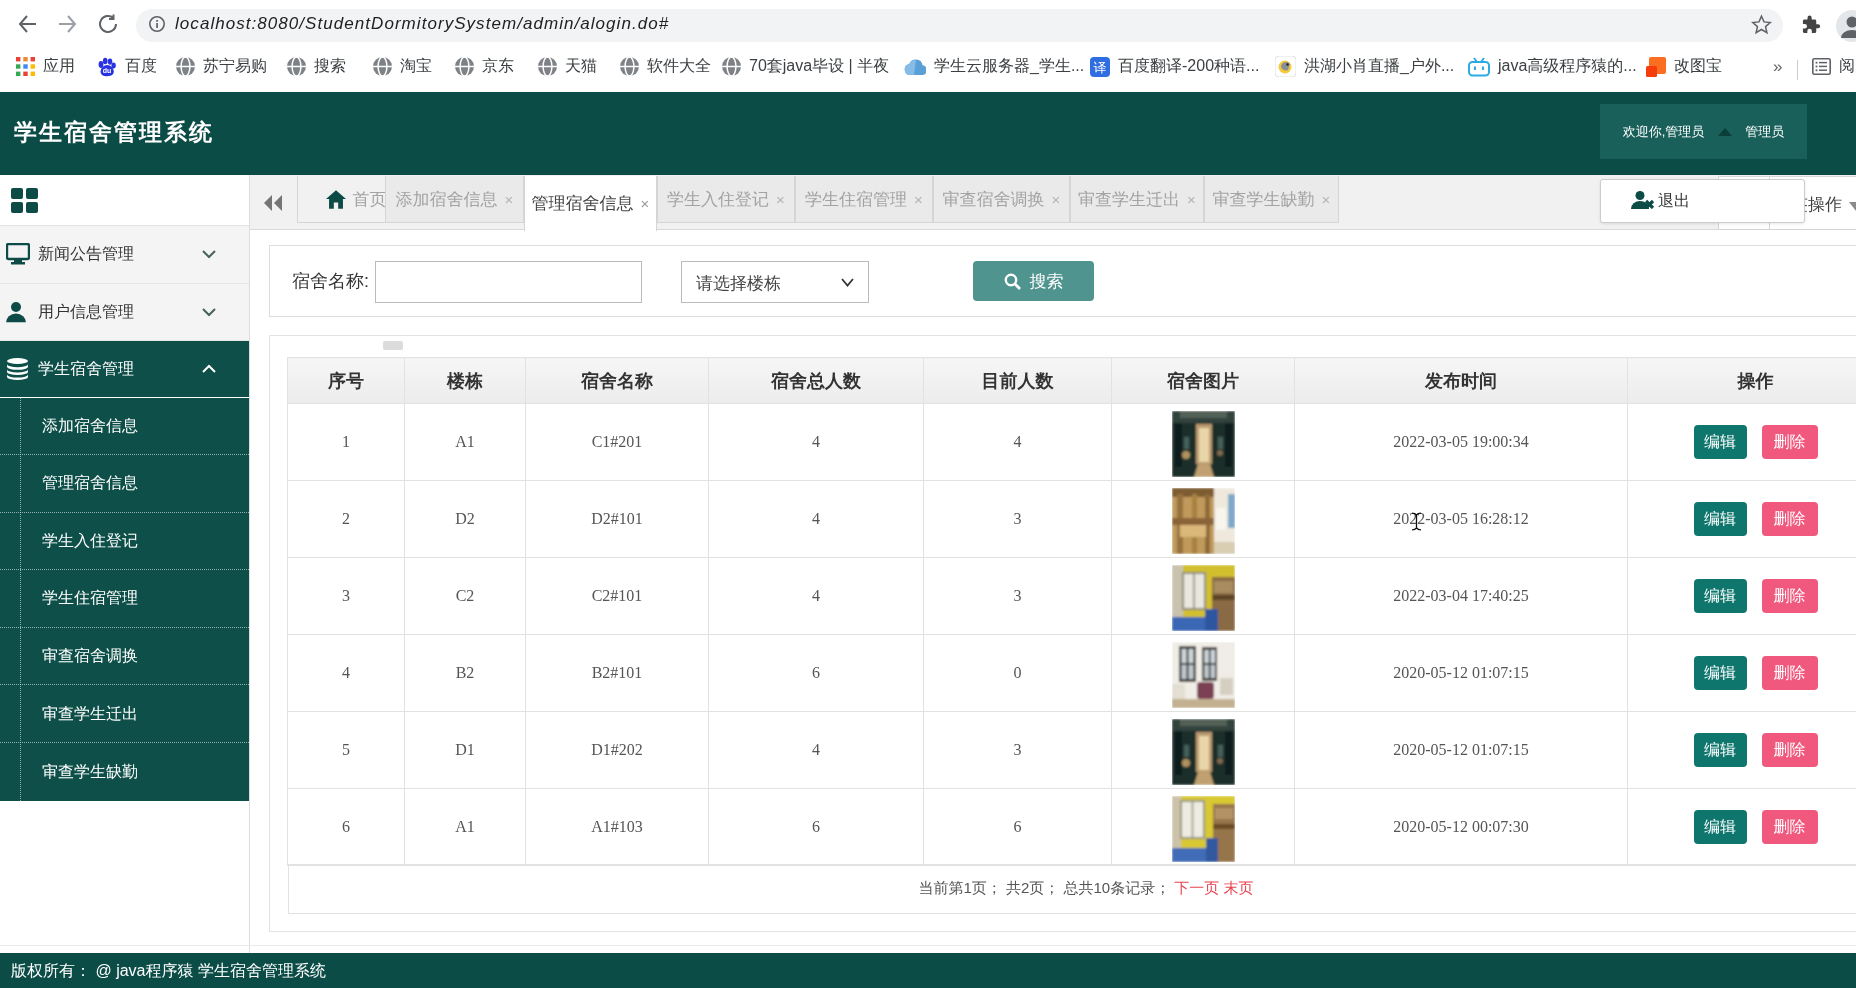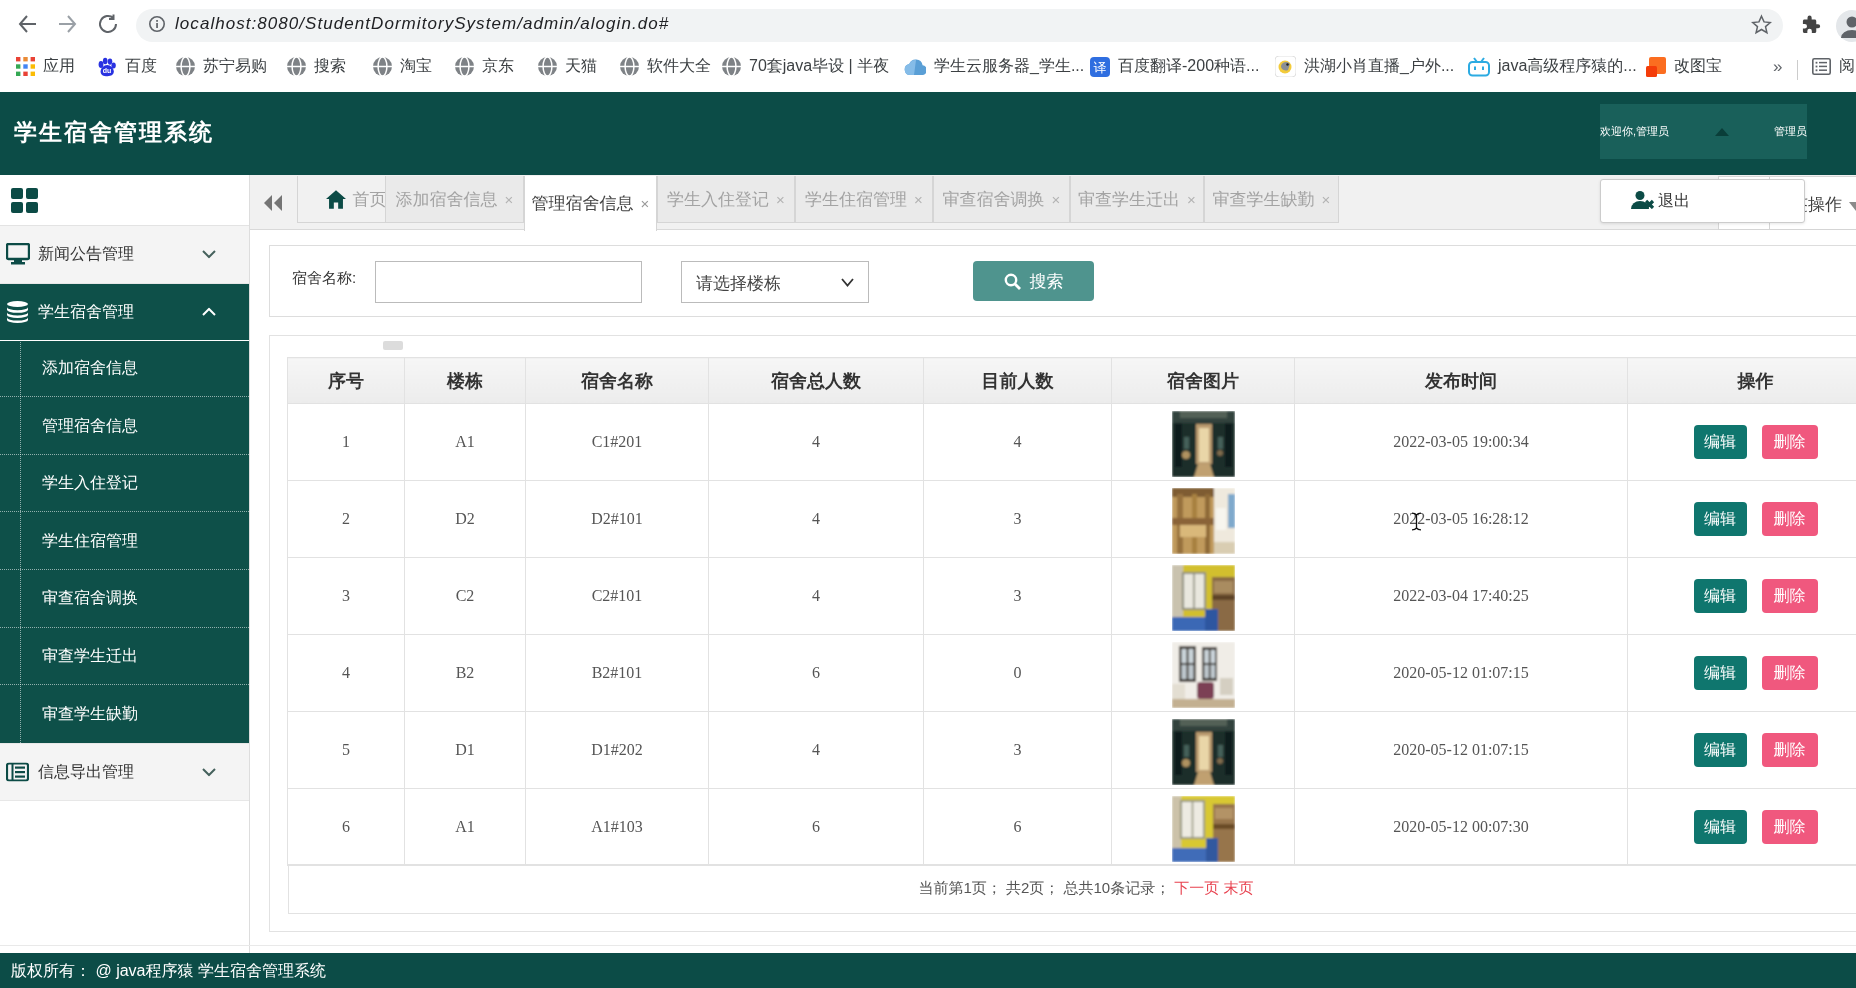--- a/index.html
+++ b/index.html
@@ -12,21 +12,21 @@
 #urlrow { position:absolute; left:0; top:0; width:1856px; height:48px; background:#fff;font-style:italic; }
 #pill { position:absolute; left:136px; top:9px; width:1647px; height:33px; background:#f1f3f4; border-radius:17px; }
 #urltext { position:absolute; left:175px; top:14px; font-size:17px; color:#202124; letter-spacing:1.05px; }
 #bookmarks { position:absolute; left:0; top:48px; width:1640px; height:44px; background:#fff; }
 .bm { position:absolute; top:0; height:37px; display:flex; align-items:center; font-size:16px; color:#3c4043; white-space:nowrap; }
 .bm .bmt { margin-left:8px; }
 
 
 #apphead { position:absolute; left:0; top:92px; width:1856px; height:83px; background:#0c4c47; }
 #apptitle { position:absolute; left:14px; top:25px; font-size:23px; font-weight:bold; color:#fff; letter-spacing:2px; }
-#welcome { position:absolute; left:1600px; top:12px; width:207px; height:55px; background:#19605a; color:#fff; font-size:11px; display:flex; align-items:center; justify-content:space-between; }
+#welcome { position:absolute; left:1600px; top:12px; width:207px; height:55px; background:#19605a; color:#fff; font-size:13px; display:flex; align-items:center; justify-content:center; }
 #welcome .caret { width:0; height:0; border-left:7px solid transparent; border-right:7px solid transparent; border-bottom:8px solid #0a3e39; margin:0 13px 0 14px; }
 
 
 #sidebar { position:absolute; left:0; top:175px; width:250px; height:778px; background:#fff; border-right:1px solid #ddd; }
 #sbtop { height:51px; border-bottom:1px solid #e3e3e3; position:relative; }
 .mrow { position:relative; height:57.7px; background:#f4f4f4; border-bottom:1px solid #e7e7e7; color:#333; font-size:16px; }
 .mrow .mtext { position:absolute; left:38px; top:50%; transform:translateY(-50%); }
 .mrow svg.micon { position:absolute; left:6px; top:50%; transform:translateY(-50%); }
 .mrow svg.chev { position:absolute; right:33px; top:50%; transform:translateY(-50%); }
 #mactive { background:#0e5049; color:#fff; border-bottom:none; height:56px; }
@@ -36,21 +36,21 @@
 #submenu .vline { position:absolute; left:20px; top:0; bottom:0; width:0; border-left:1px dotted rgba(255,255,255,0.55); }
 
 
 #tabbar { position:absolute; left:250px; top:175px; width:1606px; height:55px; background:#f1f1f1; border-bottom:1px solid #d9d9d9; }
 .tab { position:absolute; top:176px; height:47px; background:#eaeaea; border:1px solid #d5d5d5; border-top:none; display:flex; align-items:center; justify-content:center; font-size:17px; color:#a3a3a3; }
 .tab .x { margin-left:7px; color:#b3b3b3; font-size:15px; }
 #tab-active { background:#fff; height:55px; color:#444; z-index:3; border-top:none; border-bottom:none; }
 #tab-active .x { color:#999; }
 
 #searchpanel { position:absolute; left:269px; top:245px; width:1601px; height:72px; border:1px solid #ddd; background:#fff; }
-#slabel { position:absolute; left:292px; top:269px; font-size:15px; color:#333; }
+#slabel { position:absolute; left:292px; top:269px; font-size:18px; color:#333; }
 #sinput { position:absolute; left:375px; top:261px; width:267px; height:42px; border:1px solid #bbb; background:#fff; }
 #sselect { position:absolute; left:681px; top:261px; width:188px; height:42px; border:1px solid #bbb; background:#fff; font-size:17px; color:#444; }
 #sselect span { position:absolute; left:14px; top:10px; }
 #sbtn { position:absolute; left:973px; top:261px; width:121px; height:40px; background:#4f948e; border-radius:4px; color:#fff; font-size:17px; display:flex; align-items:center; justify-content:center; }
 
 #tablepanel { position:absolute; left:269px; top:335px; width:1601px; height:597px; border:1px solid #e2e2e2; background:#fff; }
 table { border-collapse:collapse; position:absolute; left:17px; top:21px; table-layout:fixed; width:1597px; }
 th, td { border:1px solid #e2e2e2; text-align:center; vertical-align:middle;font-family:Liberation Serif, serif; }
 th { background:linear-gradient(#f6f6f6,#ececec); height:46px; font-size:18px; color:#333; font-weight:bold; }
 td { height:77px; font-size:16px; color:#555; }
@@ -265,20 +265,30 @@
       <svg class="micon" width="24" height="22" viewBox="0 0 24 22">
         <rect x="1" y="1" width="22" height="15" rx="1.5" fill="none" stroke="#0c4b46" stroke-width="2.4"></rect>
         <rect x="8" y="16" width="8" height="3" fill="#0c4b46"></rect>
         <rect x="5" y="19" width="14" height="2.5" fill="#0c4b46"></rect>
       </svg>
       <span class="mtext">新闻公告管理</span>
       <svg class="chev" width="14" height="9" viewBox="0 0 14 9">
         <path d="M1 1.5 L7 7.5 L13 1.5" stroke="#45615c" stroke-width="2" fill="none"></path>
       </svg>
     </div>
+  <div class="mrow">
+      <svg class="micon" width="20" height="21" viewBox="0 0 20 21">
+        <circle cx="10" cy="5.5" r="5" fill="#0c4b46"></circle>
+        <path d="M0 21 a10 9 0 0 1 20 0 Z" fill="#0c4b46"></path>
+      </svg>
+      <span class="mtext">用户信息管理</span>
+      <svg class="chev" width="14" height="9" viewBox="0 0 14 9">
+        <path d="M1 1.5 L7 7.5 L13 1.5" stroke="#45615c" stroke-width="2" fill="none"></path>
+      </svg>
+    </div>
   <div class="mrow" id="mactive">
       <svg class="micon" width="23" height="22" viewBox="0 0 23 22">
         <ellipse cx="11.5" cy="3" rx="10.5" ry="3" fill="#fff"></ellipse>
         <path d="M1 6.2 a10.5 3 0 0 0 21 0 v2.6 a10.5 3 0 0 1 -21 0 Z" fill="#fff"></path>
         <path d="M1 11.4 a10.5 3 0 0 0 21 0 v2.6 a10.5 3 0 0 1 -21 0 Z" fill="#fff"></path>
         <path d="M1 16.6 a10.5 3 0 0 0 21 0 v2.4 a10.5 3 0 0 1 -21 0 Z" fill="#fff"></path>
       </svg>
       <span class="mtext">学生宿舍管理</span>
       <svg class="chev" width="14" height="9" viewBox="0 0 14 9">
         <path d="M1 7.5 L7 1.5 L13 7.5" stroke="#fff" stroke-width="2" fill="none"></path>
@@ -301,33 +311,20 @@
     <div class="srow">
         <span class="stext">审查宿舍调换</span>
       </div>
     <div class="srow">
         <span class="stext">审查学生迁出</span>
       </div>
     <div class="srow" style="border-bottom:none">
         <span class="stext">审查学生缺勤</span>
       </div>
   </div>
-  <div class="mrow" style="border-top:1px solid #e7e7e7">
-      <svg class="micon" width="23" height="19" viewBox="0 0 23 19">
-        <rect x="1" y="1" width="21" height="17" rx="2" fill="none" stroke="#0c4b46" stroke-width="2.2"></rect>
-        <line x1="6.5" y1="1" x2="6.5" y2="18" stroke="#0c4b46" stroke-width="2"></line>
-        <rect x="9" y="4" width="10" height="2.2" fill="#0c4b46"></rect>
-        <rect x="9" y="8.5" width="10" height="2.2" fill="#0c4b46"></rect>
-        <rect x="9" y="13" width="10" height="2.2" fill="#0c4b46"></rect>
-      </svg>
-      <span class="mtext">信息导出管理</span>
-      <svg class="chev" width="14" height="9" viewBox="0 0 14 9">
-        <path d="M1 1.5 L7 7.5 L13 1.5" stroke="#45615c" stroke-width="2" fill="none"></path>
-      </svg>
-    </div>
 </div>
 
 <div id="tabbar"></div>
 <svg class="abs" style="left:263px;top:194px;z-index:2" width="20" height="18" viewBox="0 0 20 18">
     <path d="M9 1 L1 9 L9 17 Z" fill="#757575"></path>
     <path d="M19 1 L11 9 L19 17 Z" fill="#757575"></path>
   </svg>
 <div class="tab" style="left:297px;width:108px;z-index:2;background:#f1f1f1;padding-left:10px"><svg width="20" height="19" viewBox="0 0 23 21" style="margin-right:7px">
       <path d="M11.5 0 L23 10 H19.5 V21 H14 V14 H9 V21 H3.5 V10 H0 Z" fill="#0c4b46"></path>
     </svg>首页</div>

